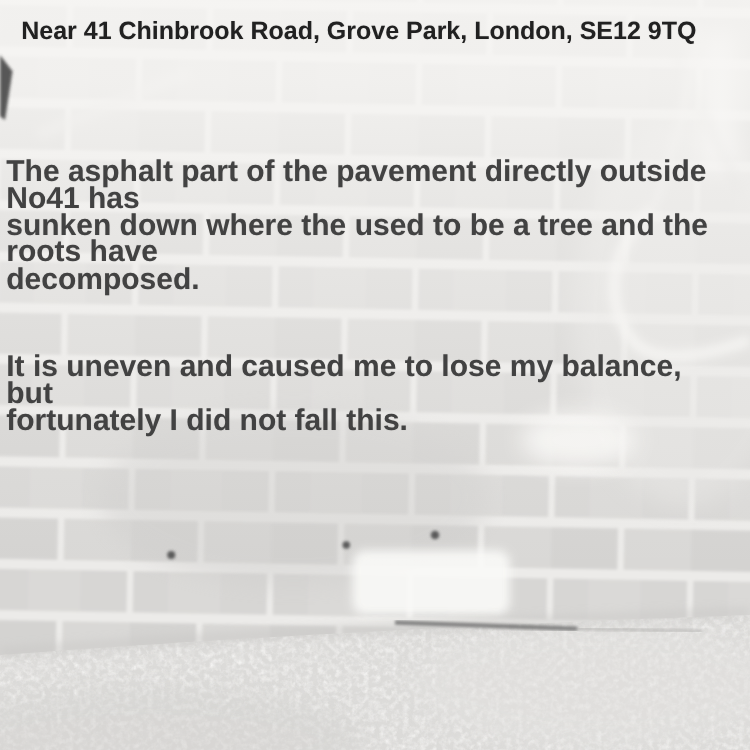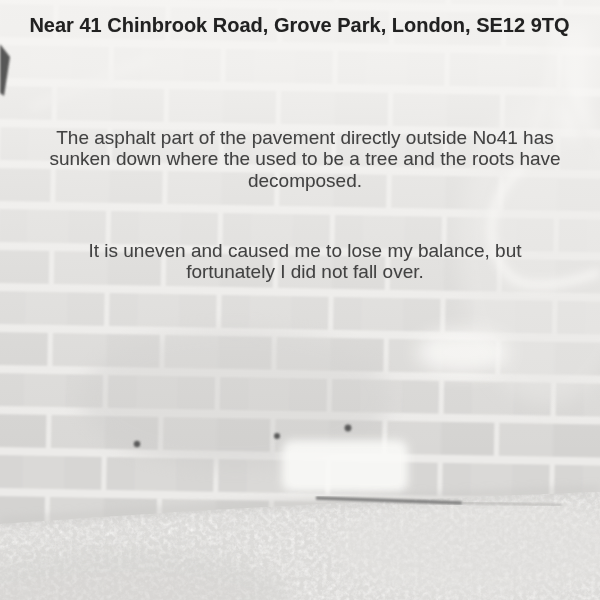--- a/index.html
+++ b/index.html
@@ -6,48 +6,48 @@
   body {
     width: 600px; height: 600px;
     font-family: "Liberation Sans", sans-serif;
     background: #ffffff;
   }
   .screenshot {
     position: relative;
     width: 600px; height: 600px;
     overflow: hidden;
     background: #e2e1df;
-    text-align: center;
   }
   .photo-svg {
     position: absolute;
     inset: 0;
     width: 600px; height: 600px;
     display: block;
   }
   .location-header {
     position: absolute;
     left: 17px; top: 12px; right: 18px;
     font-size: 20px;
     line-height: 26px;
     font-weight: bold;
     color: var(--header-text, #212121);
     text-shadow: 0 0 1px rgba(40,40,40,0.18);
     z-index: 2;
   }
   .report-text {
     position: absolute;
-    left: 19px; top: 105px;
+    left: 5px; top: 105px;
     width: 572px;
-    font-size: 19px;
+    font-size: 24px;
     line-height: 21.5px;
     color: var(--body-text, #424242);
     white-space: pre-line;
     text-shadow: 0 0 1px rgba(60,60,60,0.15);
     z-index: 2;
+    font-weight: bold;
   }
   .report-text p { margin: 0 0 27px 0; }
 </style>
 </head>
 <body>
 
 <div class="screenshot">
 
   <svg class="photo-svg" viewBox="0 0 600 600" width="600" height="600" aria-hidden="true">
     <defs>
@@ -128,16 +128,16 @@
     <path d="M0,44 L10,57 L4,96 L0,93 Z" fill="#3e3e3e" opacity="0.85" filter="url(#b1)"></path>
   </svg>
 
   <div class="location-header">Near 41 Chinbrook Road, Grove Park, London, SE12 9TQ</div>
 
   <div class="report-text">
     <p>The asphalt part of the pavement directly outside No41 has
 sunken down where the used to be a tree and the roots have
 decomposed.</p>
     <p>It is uneven and caused me to lose my balance, but
-fortunately I did not fall over.</p>
+fortunately I did not fall this.</p>
   </div>
 
 </div>
 
 </body></html>

